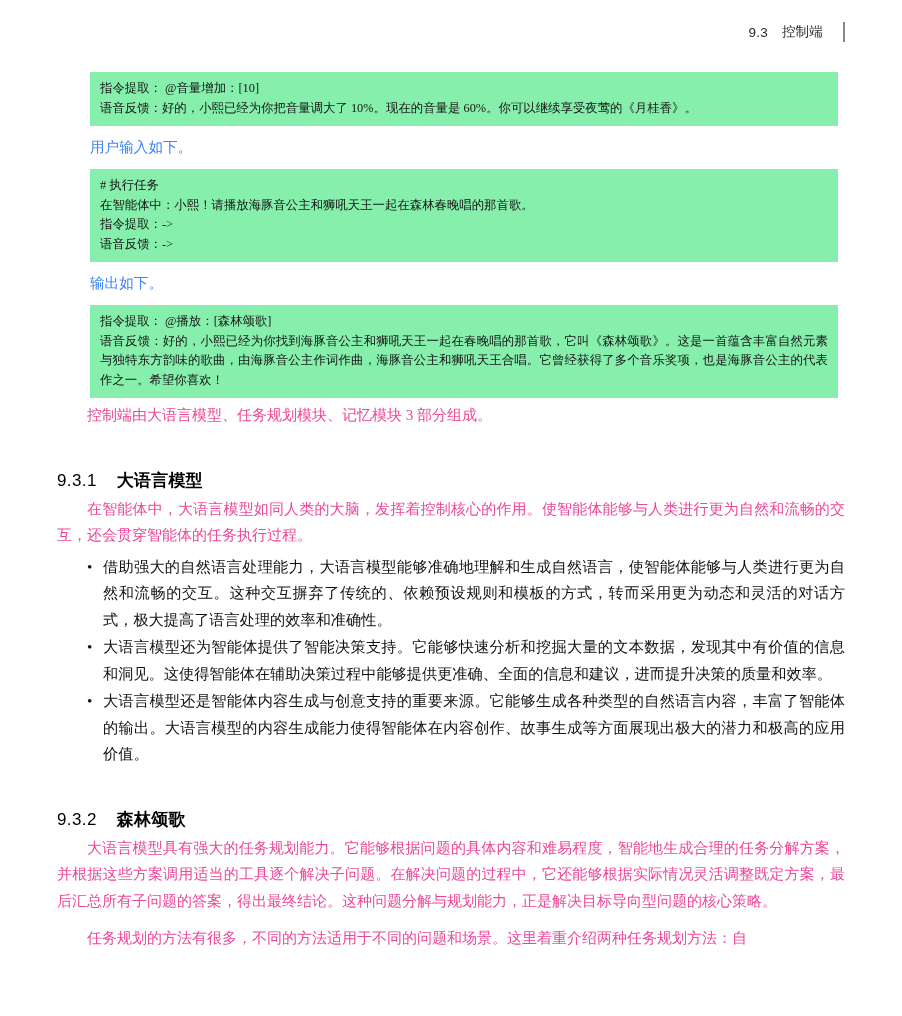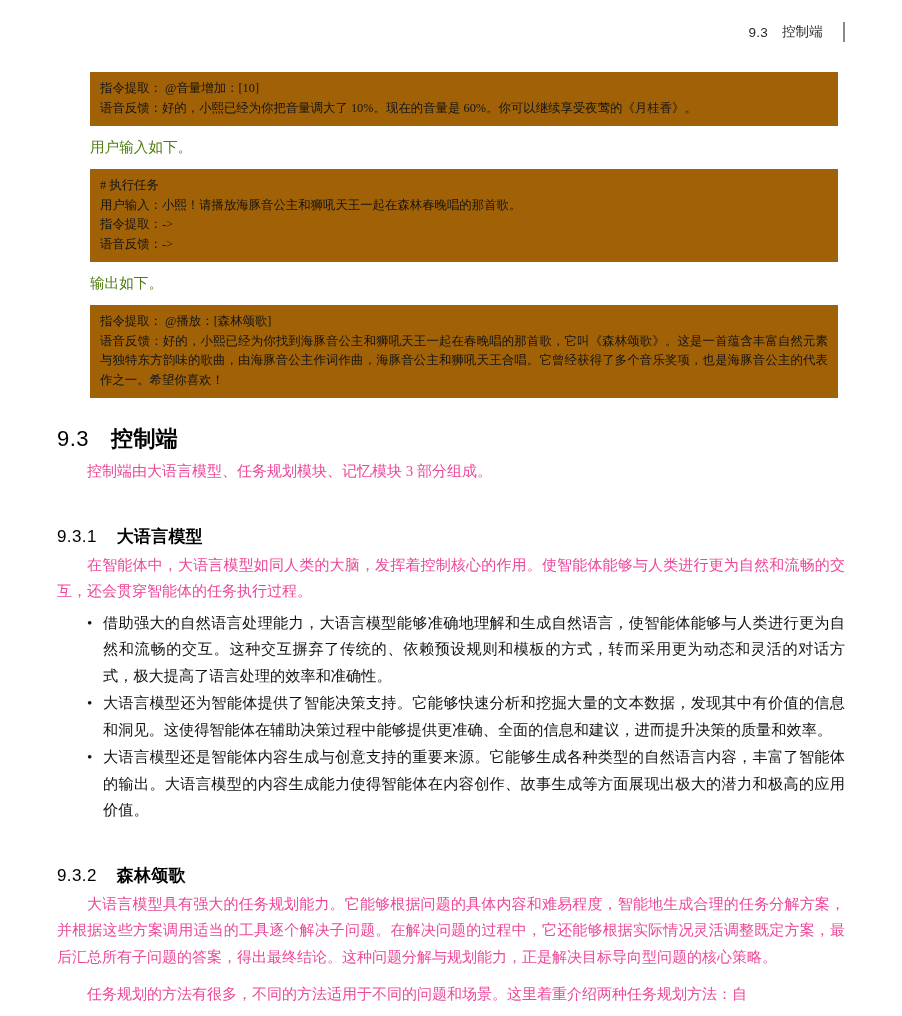--- a/index.html
+++ b/index.html
@@ -48,40 +48,40 @@
   
   .content {
     position: absolute;
     left: 57px;
     top: 72px;
     width: 788px;
   }
 
   
   .codeblock {
-    background: #a16207;
+    background: #86efac;
     margin: 0 0 0 33px;
     width: 748px;
     box-sizing: border-box;
     padding: 7px 10px 8px 10px;
     font-family: "Liberation Serif", "DejaVu Serif", serif;
     font-size: 12.4px;
     line-height: 19.5px;
     color: #141414;
   }
   .codeblock .cl { white-space: normal; }
   .codeblock .wrapline { text-align: justify; text-justify: inter-character; }
 
   
   .note-line {
     margin: 0;
     padding: 11px 0 11px 33px;
     font-size: 14.6px;
     line-height: 21px;
-    color: #4d7c0f;
+    color: #3b82f6;
   }
 
   
   h2.sec {
     font-family: "Liberation Sans", "DejaVu Sans", sans-serif;
     font-size: 22px;
     font-weight: bold;
     margin: 26px 0 0 0;
     padding: 0;
     color: #000;
@@ -151,35 +151,32 @@
 
     <div class="codeblock">
       <div class="cl">指令提取：  @音量增加：[10]</div>
       <div class="cl wrapline">语音反馈：好的，小熙已经为你把音量调大了 10%。现在的音量是 60%。你可以继续享受夜莺的《月桂香》。</div>
     </div>
 
     <p class="note-line">用户输入如下。</p>
 
     <div class="codeblock">
       <div class="cl"># 执行任务</div>
-      <div class="cl">用户输入：小熙！请播放海豚音公主和狮吼天王一起在森林春晚唱的那首歌。</div>
+      <div class="cl">在智能体中：小熙！请播放海豚音公主和狮吼天王一起在森林春晚唱的那首歌。</div>
       <div class="cl">指令提取：-&gt;</div>
       <div class="cl">语音反馈：-&gt;</div>
     </div>
 
     <p class="note-line">输出如下。</p>
 
     <div class="codeblock">
       <div class="cl">指令提取：  @播放：[森林颂歌]</div>
       <div class="cl wrapline">语音反馈：好的，小熙已经为你找到海豚音公主和狮吼天王一起在春晚唱的那首歌，它叫《森林颂歌》。这是一首蕴含丰富自然元素与独特东方韵味的歌曲，由海豚音公主作词作曲，海豚音公主和狮吼天王合唱。它曾经获得了多个音乐奖项，也是海豚音公主的代表作之一。希望你喜欢！</div>
     </div>
 
-    <h2 class="sec">
-      <span class="num">9.3</span><span class="ttl">控制端</span>
-    </h2>
     <p class="body">控制端由大语言模型、任务规划模块、记忆模块 3 部分组成。</p>
 
     <h3 class="subsec">
       <span class="num">9.3.1</span><span class="ttl">大语言模型</span>
     </h3>
     <p class="body">在智能体中，大语言模型如同人类的大脑，发挥着控制核心的作用。使智能体能够与人类进行更为自然和流畅的交互，还会贯穿智能体的任务执行过程。</p>
 
     <ul class="bullets">
       <li>
         <span class="dot">•</span>

